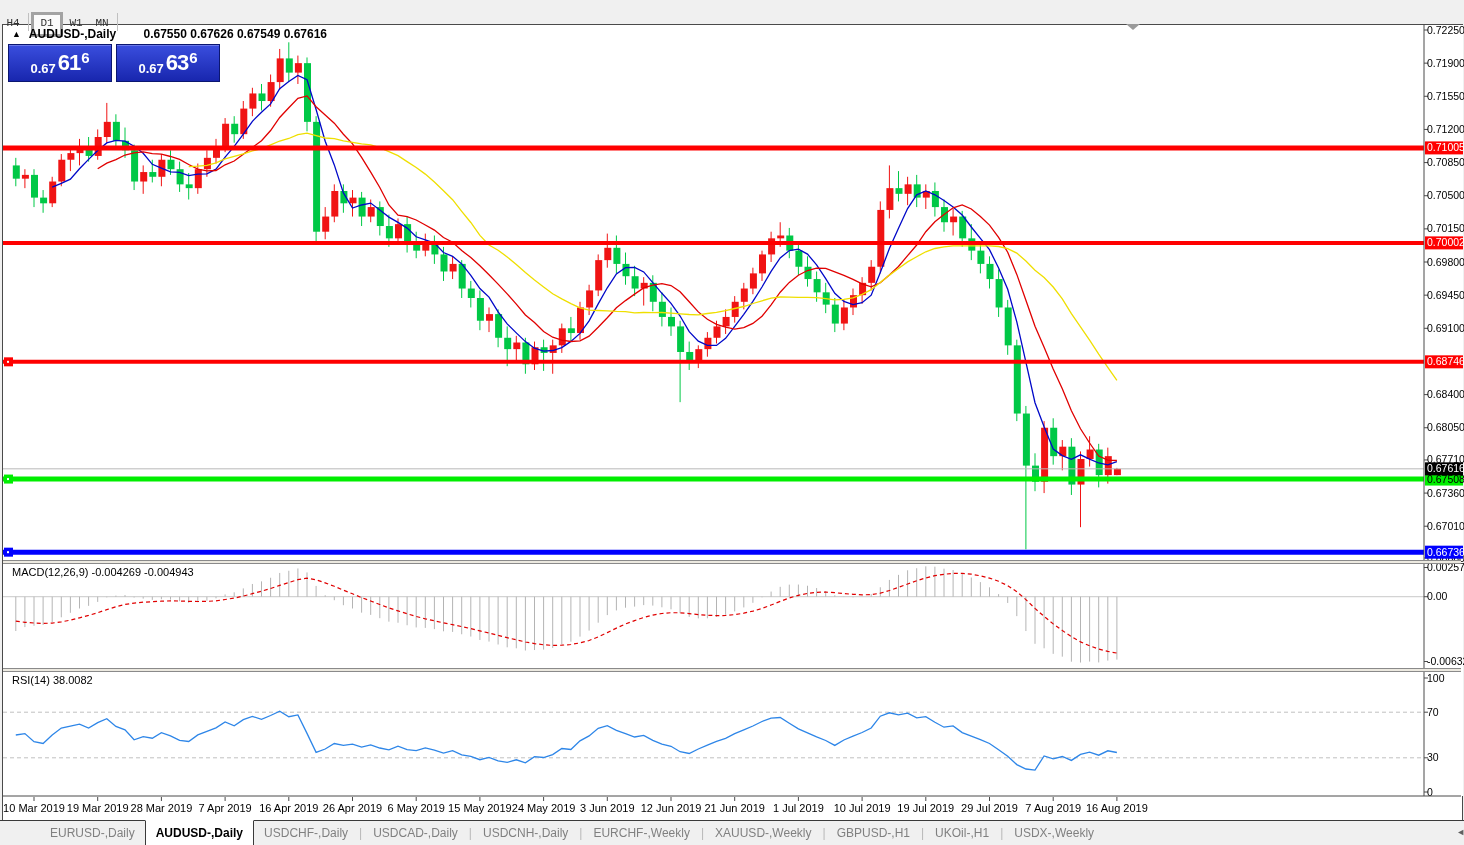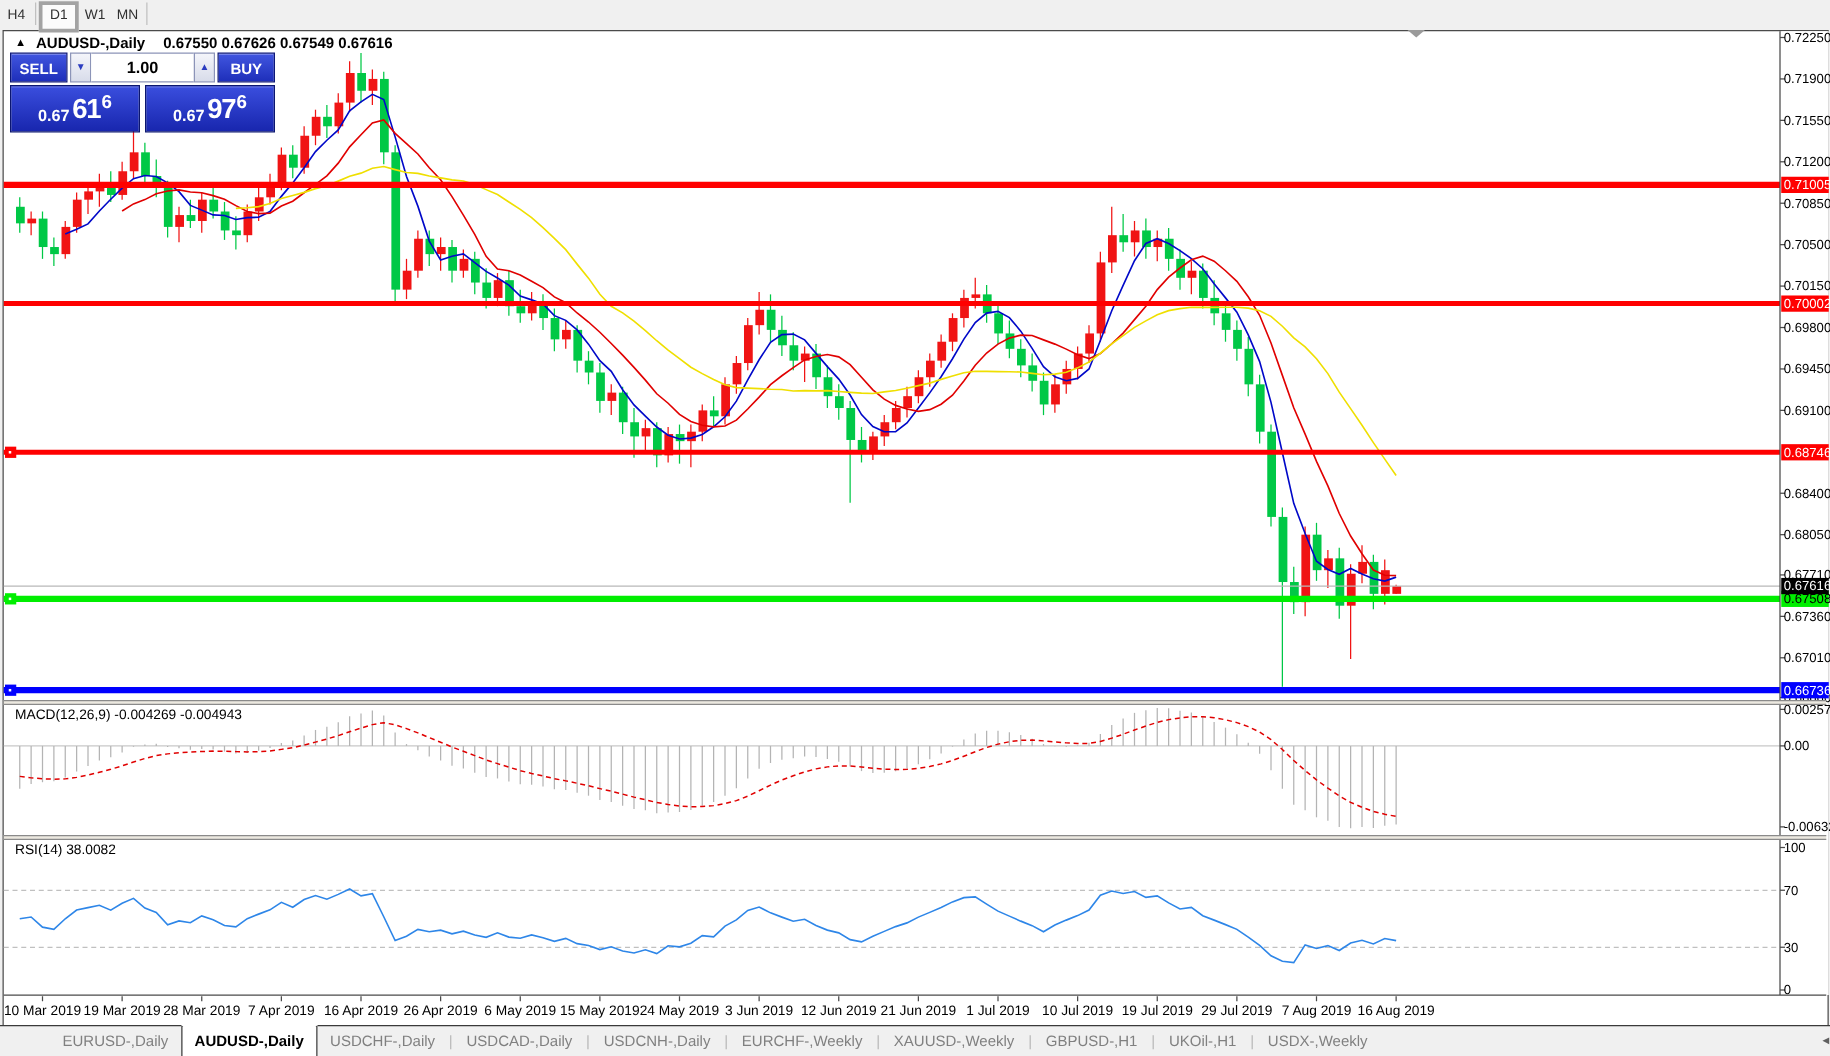--- a/index.html
+++ b/index.html
@@ -1,21 +1,21 @@
 <!DOCTYPE html>
 <html><head>
 <meta charset="utf-8">
 <style>
   html,body{margin:0;padding:0;}
   body{width:1464px;height:845px;position:relative;background:#f0f0f0;
        font-family:"Liberation Sans","DejaVu Sans",sans-serif;overflow:hidden;}
   
   .toolbar{position:absolute;left:0;top:0;width:1464px;height:23px;background:#f0f0f0;}
-  .tf-btn{display:inline-block;width:26px;height:19px;line-height:19px;margin-top:1px;
-          text-align:center;font-size:11px;color:#303030;cursor:default;}
+  .tf-btn{display:inline-block;width:26px;height:19px;line-height:19px;margin-top:12px;
+          text-align:center;font-size:11px;color:#303030;cursor:default;font-family:Liberation Mono, monospace;}
   .tf-btn.active{background:#fbfbfb;border:3px solid #a3a3a3;line-height:17px;}
   .tf-sep{display:inline-block;width:1px;height:18px;background:#c0c0c0;vertical-align:middle;margin:0 2px;}
   
   .chart-frame{position:absolute;left:2px;top:24px;width:1459px;height:795px;
                background:#ffffff;border:1px solid #4a4a4a;}
   #gfx{position:absolute;left:0;top:0;z-index:2;pointer-events:none;}
   .chrome{z-index:3;}
   
   .splitter{position:absolute;left:3px;width:1458px;height:2px;background:#ece9e0;
             border-top:1px solid #8a8a8a;border-bottom:1px solid #8a8a8a;z-index:3;}
@@ -546,40 +546,33 @@
     <line x1="1116.8999999999999" y1="797" x2="1116.8999999999999" y2="801" stroke="#4a4a4a"></line>
     <text x="1116.8999999999999" y="812" font-size="11" text-anchor="middle" font-family="Liberation Sans, DejaVu Sans, sans-serif" fill="#000">16 Aug 2019</text>
   </svg>
 
 <div class="splitter" style="top:560px;"></div>
 <div class="splitter" style="top:668px;"></div>
 
 <div class="chart-title">
   <span class="tri">▲</span>
   <span>AUDUSD-,Daily</span>
-  <span style="margin-left:11px;">0.67550 0.67626 0.67549 0.67616</span>
+  <span style="margin-left:24px;">0.67550 0.67626 0.67549 0.67616</span>
 </div>
 
 <div class="tpanel chrome">
-  <div class="trow1">
-    <div class="tbtn">SELL</div>
-    <div class="spin" style="margin-left:2px;">▼</div>
-    <div class="vol">1.00</div>
-    <div class="spin" style="margin-right:2px;">▲</div>
-    <div class="tbtn">BUY</div>
-  </div>
   <div class="trow2">
     <div class="pbox">
       <span class="pre">0.67</span>
       <span class="big">61</span>
       <span class="sup">6</span>
     </div>
     <div class="pbox">
       <span class="pre">0.67</span>
-      <span class="big">97</span>
+      <span class="big">63</span>
       <span class="sup">6</span>
     </div>
   </div>
 </div>
 
 <div class="ind-label" style="left:12px;top:566px;">MACD(12,26,9) -0.004269 -0.004943</div>
 <div class="ind-label" style="left:12px;top:674px;">RSI(14) 38.0082</div>
 
 <div class="tabbar chrome">
   <span id="tabs-holder"><span class="tab">EURUSD-,Daily</span><span class="tab active">AUDUSD-,Daily</span><span class="tab">USDCHF-,Daily</span><span class="tab-sep">|</span><span class="tab">USDCAD-,Daily</span><span class="tab-sep">|</span><span class="tab">USDCNH-,Daily</span><span class="tab-sep">|</span><span class="tab">EURCHF-,Weekly</span><span class="tab-sep">|</span><span class="tab">XAUUSD-,Weekly</span><span class="tab-sep">|</span><span class="tab">GBPUSD-,H1</span><span class="tab-sep">|</span><span class="tab">UKOil-,H1</span><span class="tab-sep">|</span><span class="tab">USDX-,Weekly</span></span>

